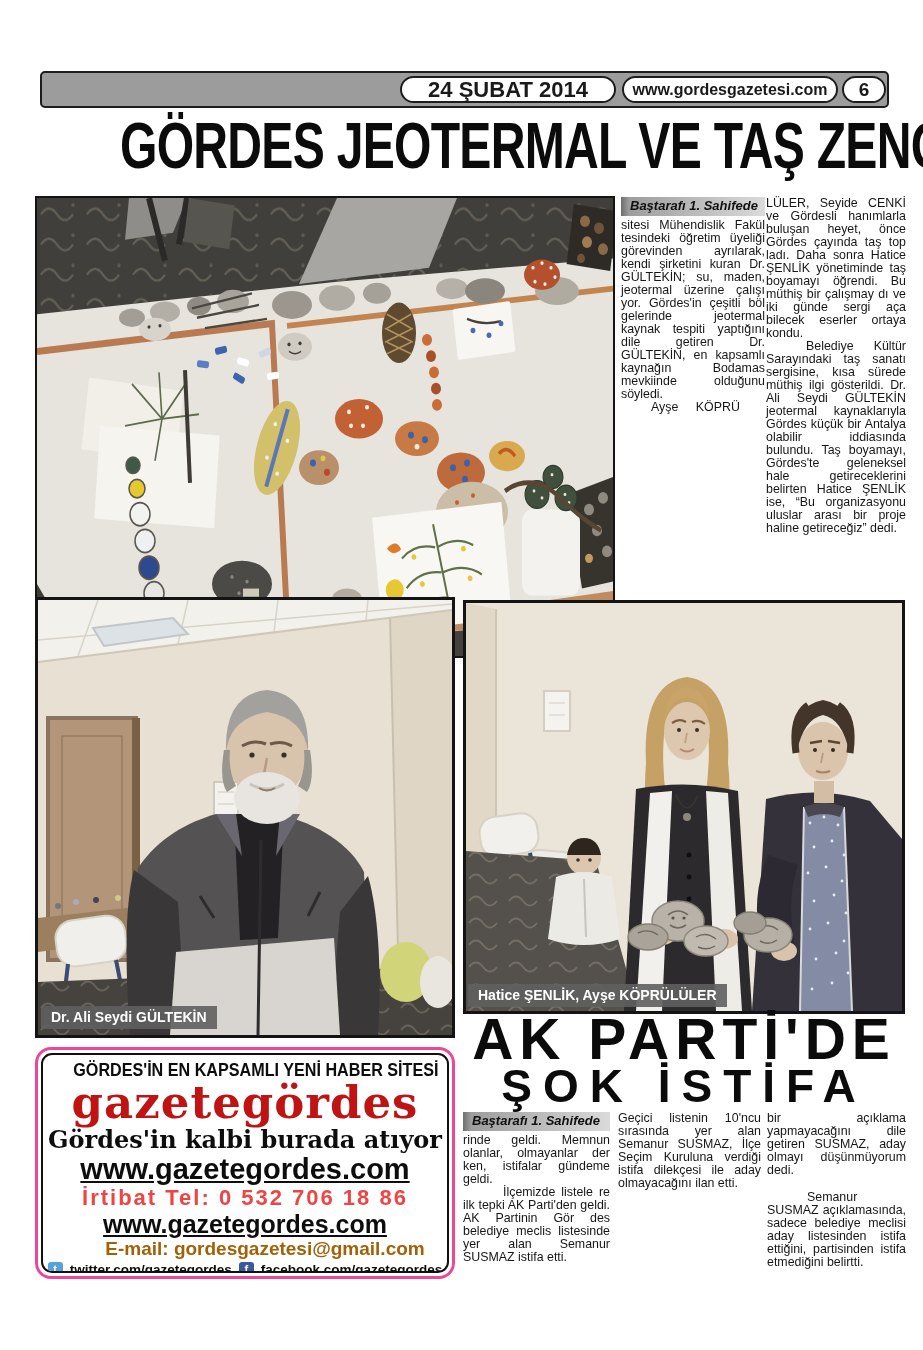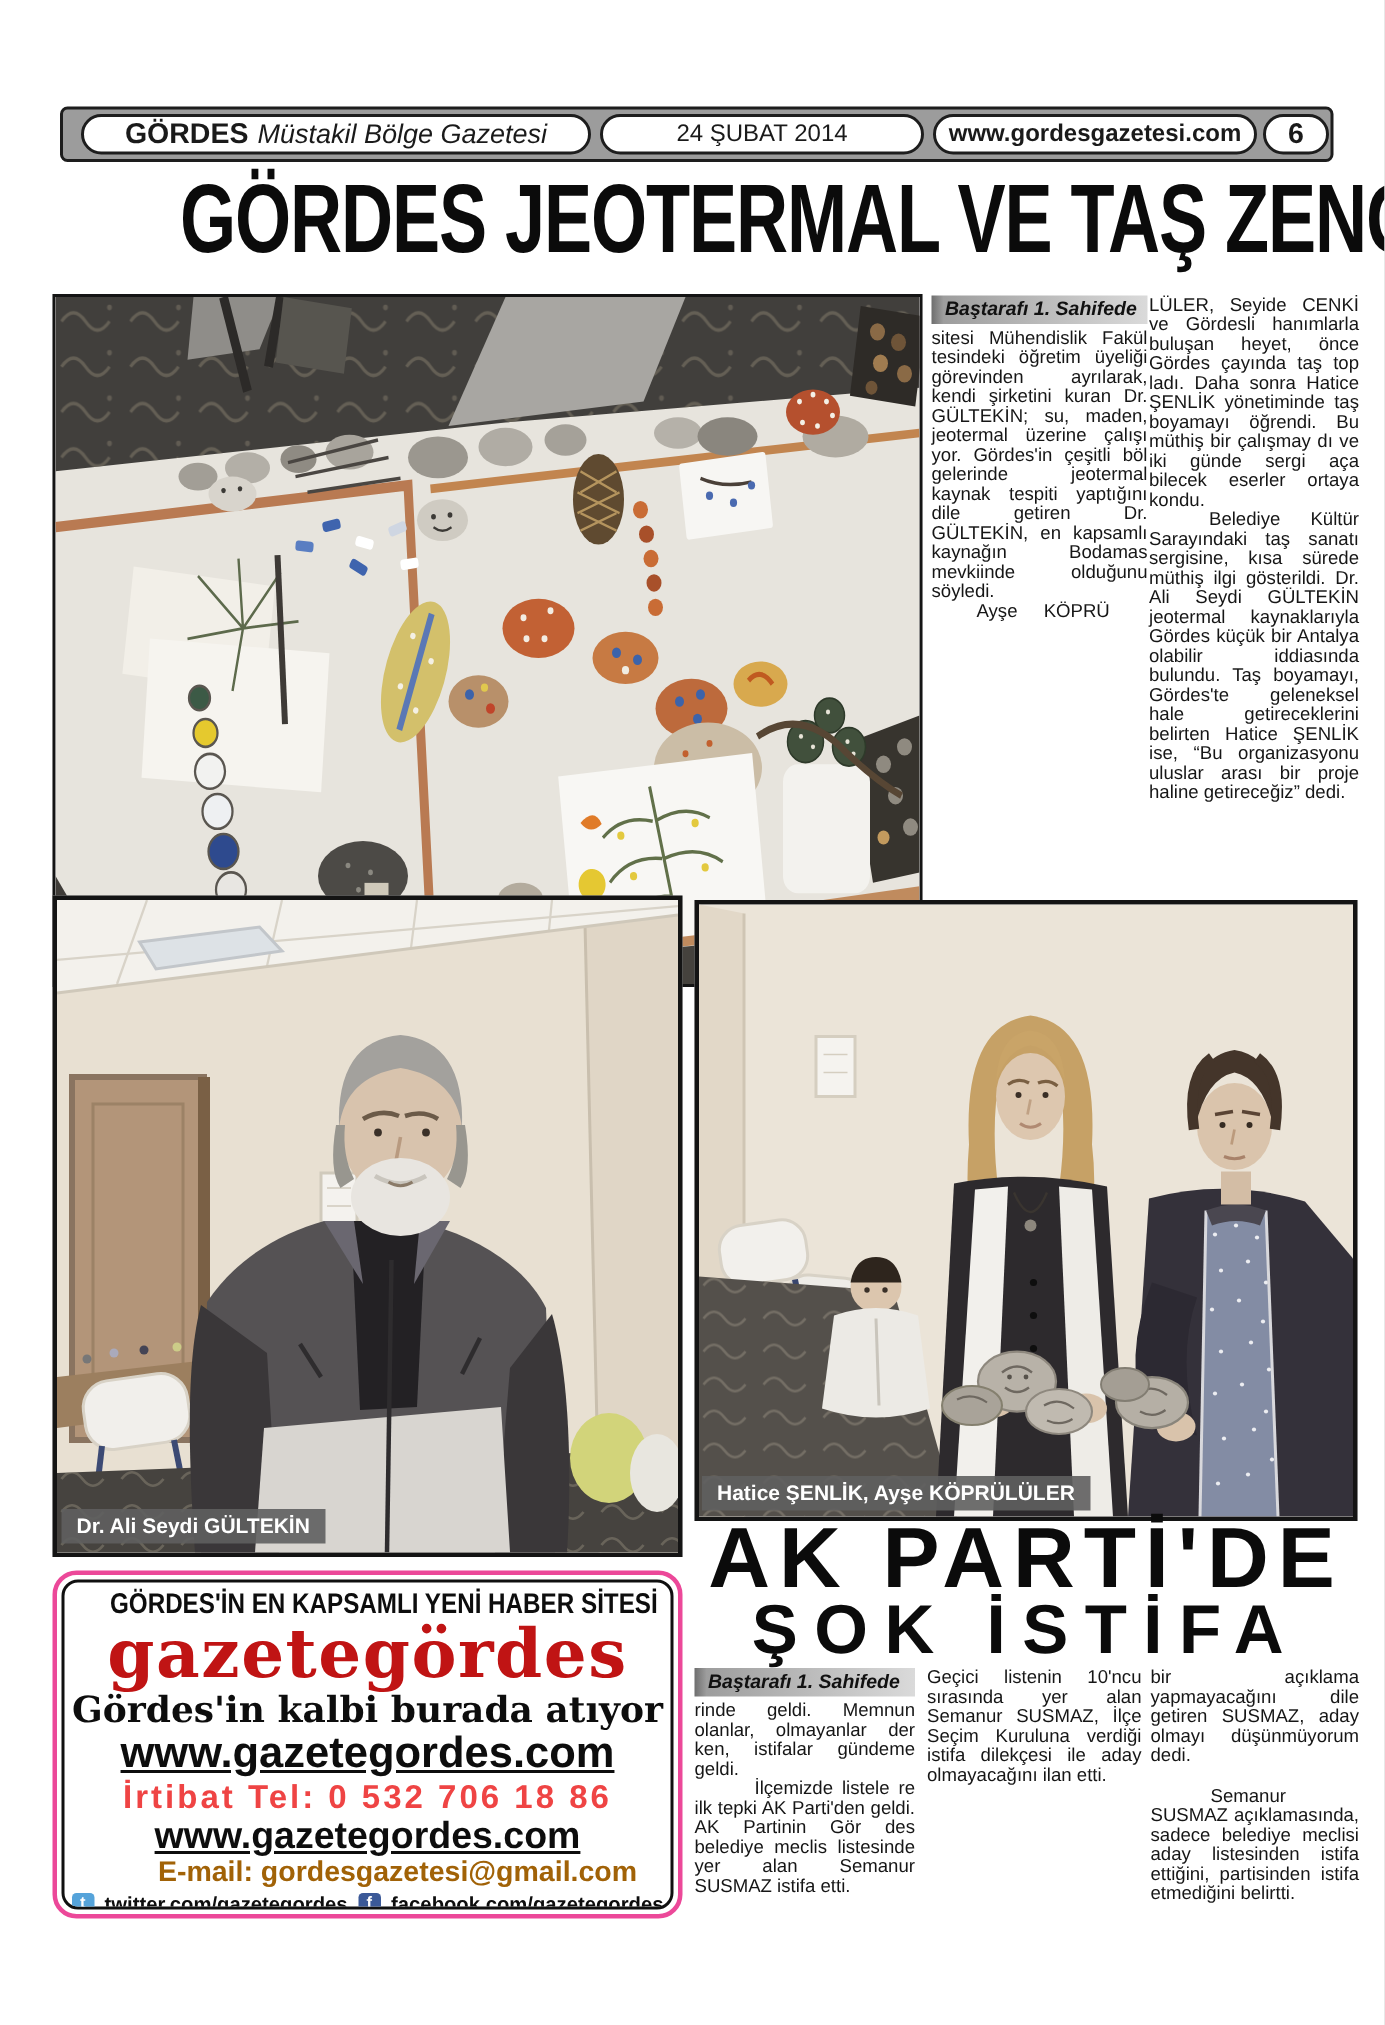--- a/index.html
+++ b/index.html
@@ -6,21 +6,21 @@
   #page{position:relative;width:923px;height:1350px;background:#ffffff;overflow:hidden;
         font-family:"Liberation Sans",sans-serif;color:#1a1a1a;}
   
   .masthead{position:absolute;left:40px;top:71px;width:845px;height:33px;background:#9c9c9c;
             border:2px solid #1d1d1d;border-radius:5px;}
   .pill{position:absolute;top:3px;height:23px;background:#fff;border:2px solid #1d1d1d;
         border-radius:14px;display:flex;align-items:center;justify-content:center;white-space:nowrap;}
   .pill-name{left:12px;width:336px;}
   .pill-name .b{font-weight:bold;font-size:19px;}
   .pill-name .i{font-style:italic;font-size:18px;margin-left:6px;}
-  .pill-date{left:358px;width:212px;font-weight:normal;font-size:16px;}
+  .pill-date{left:358px;width:212px;font-weight:bold;font-size:22px;}
   .pill-site{left:580px;width:212px;font-weight:bold;font-size:16px;}
   .pill-num{left:800px;width:40px;font-weight:bold;font-size:19px;}
   
   .headline1{position:absolute;left:0;top:106px;width:923px;text-align:center;font-weight:bold;
              font-size:65px;line-height:80px;letter-spacing:-1px;color:#0b0b0b;
              transform:scaleX(0.74);transform-origin:50% 50%;white-space:nowrap;}
   .headline2{position:absolute;left:463px;top:1016px;width:442px;text-align:center;color:#0b0b0b;}
   .headline2 .l1{font-weight:bold;font-size:57px;line-height:46px;letter-spacing:6px;white-space:nowrap;}
   .headline2 .l2{font-weight:bold;font-size:46px;line-height:49px;letter-spacing:11px;white-space:nowrap;}
   
@@ -66,24 +66,20 @@
              font-weight:bold;font-size:13.5px;color:#0d0d0d;}
   .sicon{display:inline-flex;align-items:center;justify-content:center;width:15px;height:15px;
          border-radius:3px;color:#fff;font-weight:bold;font-size:11px;line-height:15px;}
 </style>
 </head>
 <body>
 
 <div id="page">
 
   <div class="masthead">
-    <div class="pill pill-name">
-      <span class="b">GÖRDES</span>
-      <span class="i">Müstakil Bölge Gazetesi</span>
-    </div>
     <div class="pill pill-date">24 ŞUBAT 2014</div>
     <div class="pill pill-site">www.gordesgazetesi.com</div>
     <div class="pill pill-num">6</div>
   </div>
 
   <div class="headline1">GÖRDES JEOTERMAL VE TAŞ ZENGİNİ</div>
 
   <div class="photo" id="photo-top">
     <svg viewBox="0 0 576 394" preserveAspectRatio="none">
       <defs>

